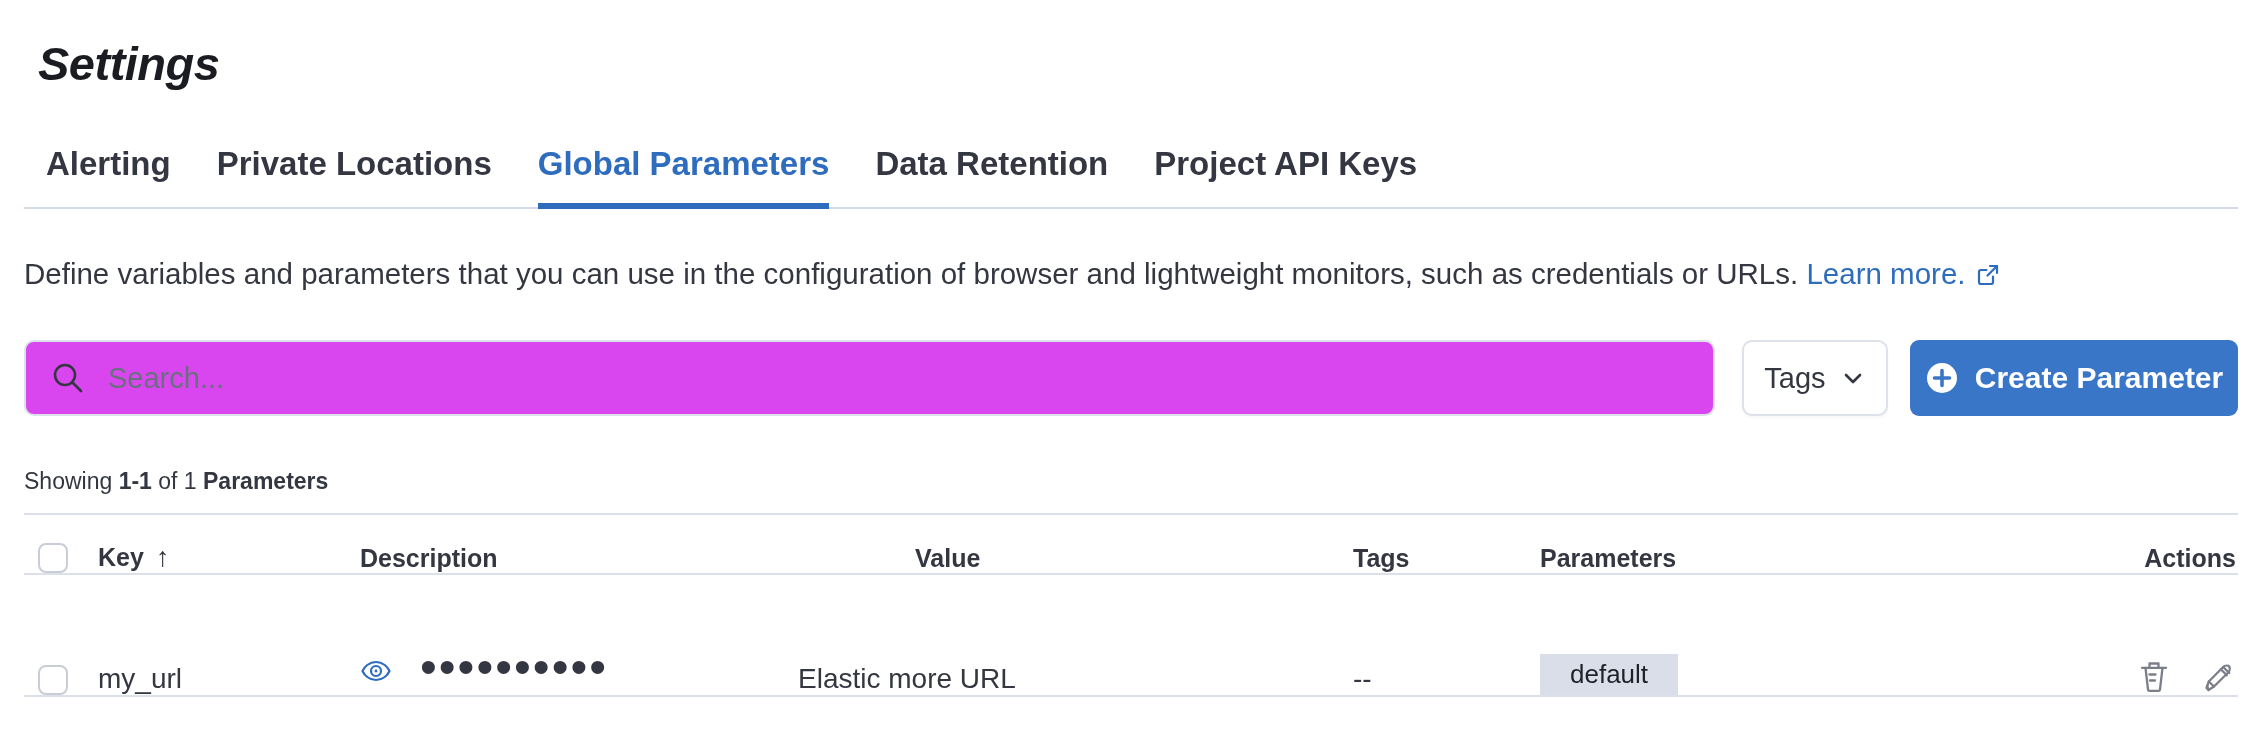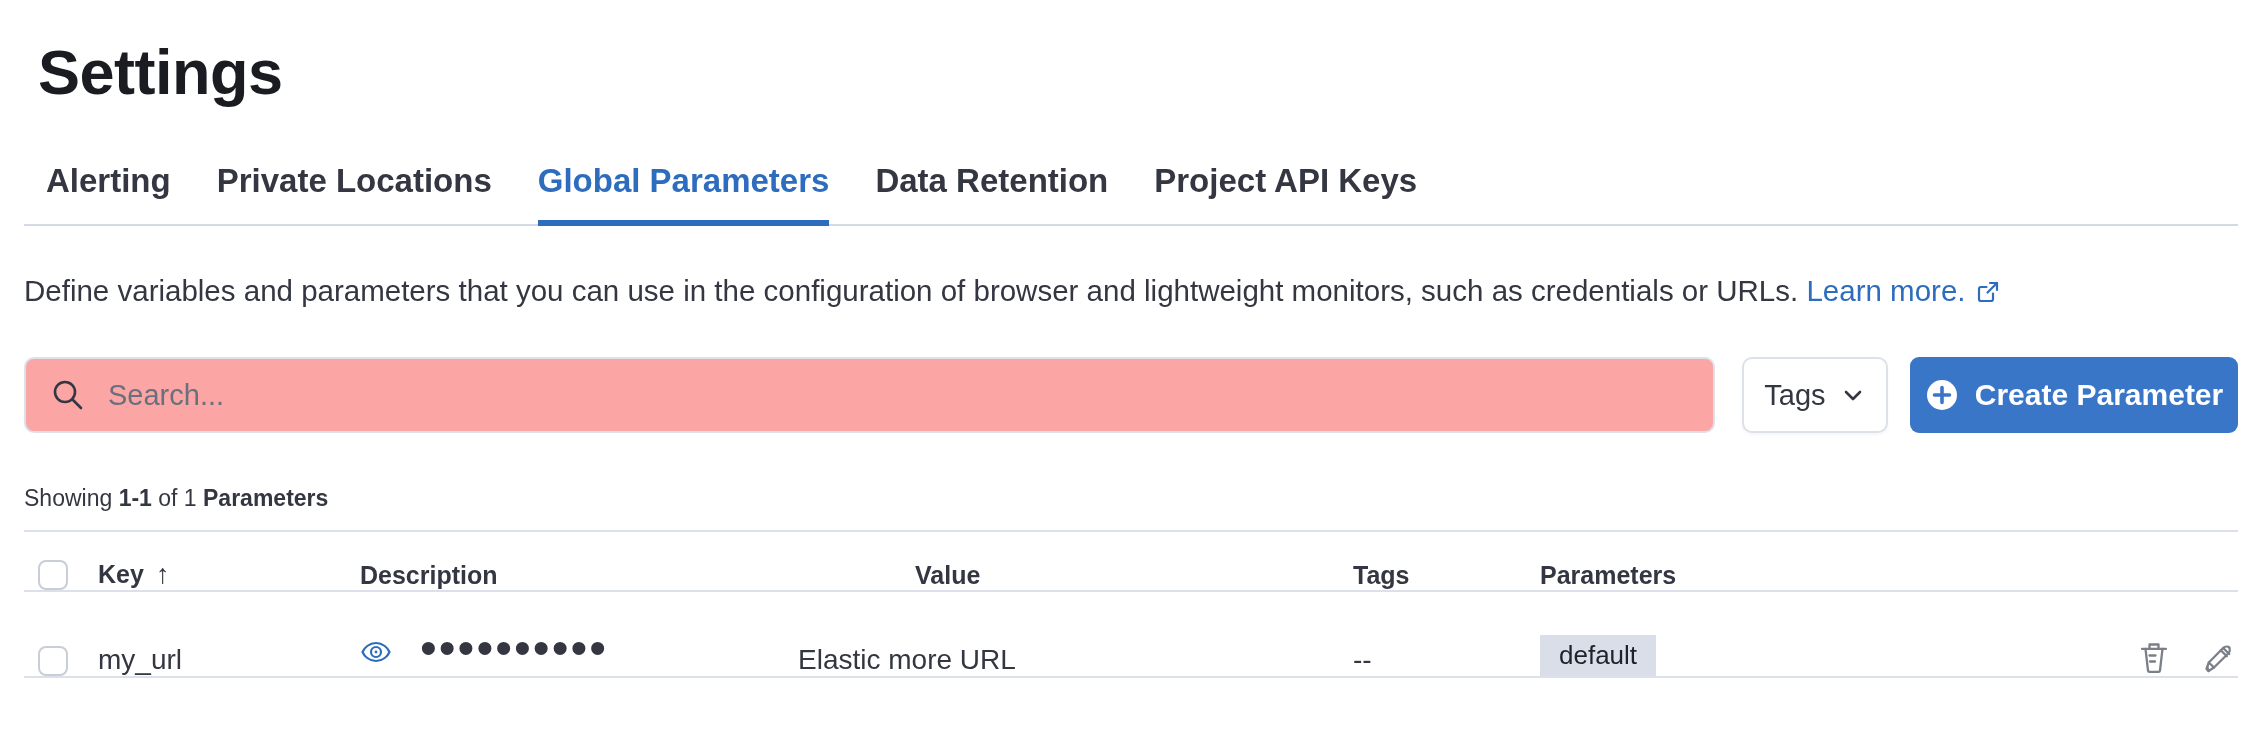--- a/index.html
+++ b/index.html
@@ -6,21 +6,21 @@
   html,body { background:#fff; }
   .page {
     position:relative; width:2262px; height:754px; overflow:hidden;
     background:#fff; color:#343741;
     font-family:"Liberation Sans", sans-serif;
     padding:0 24px;
   }
   
   .page-title {
     margin:36px 0 0 14px;
-    font-size:63px; font-weight:700; color:#1a1c21; letter-spacing:-0.5px;
+    font-size:47px; font-weight:700; color:#1a1c21; letter-spacing:-0.5px;font-style:italic;
   }
   
   .tabs-wrap { margin-top:54px; border-bottom:2px solid #d3dae6; }
   .tabs { display:flex; gap:46px; margin-left:22px; }
   .tab {
     font-size:33px; font-weight:700; color:#343741;
     padding-bottom:20px; margin-bottom:-2px;
     border-bottom:6px solid transparent; cursor:pointer; white-space:nowrap;
   }
   .tab.active { color:var(--accent-blue,#2e6cbe); border-bottom-color:var(--accent-blue,#2e6cbe); }
@@ -30,21 +30,21 @@
     font-size:29.5px; line-height:46px; color:#343741;
   }
   .learn-more {
     color:var(--accent-blue,#2e6cbe); font-weight:500; text-decoration:none; cursor:pointer;
   }
   .ext-icon { display:inline-block; vertical-align:-3px; margin-left:10px; }
   
   .controls { margin-top:40px; display:flex; align-items:stretch; height:76px; }
   .search-box {
     flex:1; display:flex; align-items:center;
-    background:#fca5a5; border:2px solid #dce1ea; border-radius:10px;
+    background:#d946ef; border:2px solid #dce1ea; border-radius:10px;
     padding:0 24px;
   }
   .search-box .mag { flex:0 0 auto; margin-right:22px; display:flex; }
   .search-input {
     flex:1; border:none; outline:none; background:transparent;
     font-family:"Liberation Sans", sans-serif; font-size:29px; color:#343741;
   }
   .search-input::placeholder { color:#69707d; }
   .tags-btn {
     margin-left:27px; width:146px; flex:0 0 auto;
@@ -64,39 +64,39 @@
   
   .summary { margin-top:52px; font-size:23px; color:#343741; }
   .summary b { font-weight:700; }
   
   .table { margin-top:18px; }
   .trow {
     display:flex; align-items:flex-end;
     border-bottom:2px solid #dbe0ea;
   }
   .thead { border-top:2px solid #dbe0ea; height:62px; font-size:25px; font-weight:700; }
-  .tbody-row { height:86px; font-size:28px; }
+  .tbody-row { height:86px; font-size:28px;margin-top:36px; }
   .cell { display:flex; align-items:center; padding-left:12px; }
   .col-select   { width:62px;  padding-left:14px; }
   .col-key      { width:262px; }
   .col-value    { width:438px; }
   .col-desc     { width:555px; }
   .col-tags     { width:187px; }
   .col-ns       { width:400px; }
   .col-actions  { flex:1; justify-content:flex-end; padding-right:2px; }
   .checkbox {
     width:30px; height:30px; border:2px solid #c9cdd6; border-radius:8px;
     background:#fff; cursor:pointer;
   }
   .sort-arrow { margin-left:12px; font-weight:400; font-size:27px; }
   .eye-btn { display:flex; cursor:pointer; margin-right:28px; background:none; border:none; padding:0; }
   .masked { font-size:48px; letter-spacing:2px; line-height:1; color:#343741; transform:translateY(-4px); }
   .badge {
     background:var(--badge-bg,#dadee8); color:#1f2229;
-    border-radius:0; padding:5px 19px; font-size:26px;
+    border-radius:0; padding:5px 30px; font-size:26px;
   }
   .icon-btn { background:none; border:none; padding:0; display:flex; cursor:pointer; }
   .icon-btn + .icon-btn { margin-left:28px; }
 </style>
 </head>
 <body>
 
 <div class="page">
 
   <h1 class="page-title">Settings</h1>
@@ -173,20 +173,23 @@
       </div>
       <div class="cell col-value">
         <span>Value</span>
       </div>
       <div class="cell col-tags">
         <span>Tags</span>
       </div>
       <div class="cell col-ns">
         <span>Parameters</span>
       </div>
+      <div class="cell col-actions">
+        <span>Actions</span>
+      </div>
     </div>
 
     <div class="trow tbody-row">
       <div class="cell col-select">
         <div class="checkbox"></div>
       </div>
       <div class="cell col-key">
         <span>my_url</span>
       </div>
       <div class="cell col-value">

